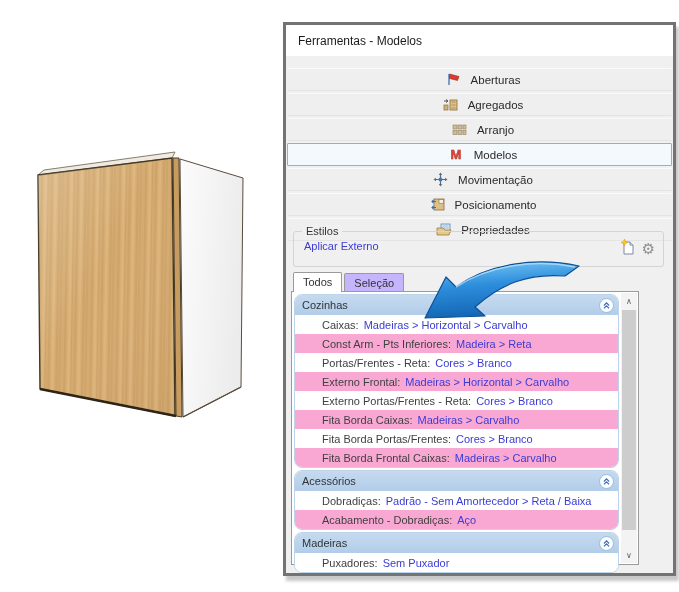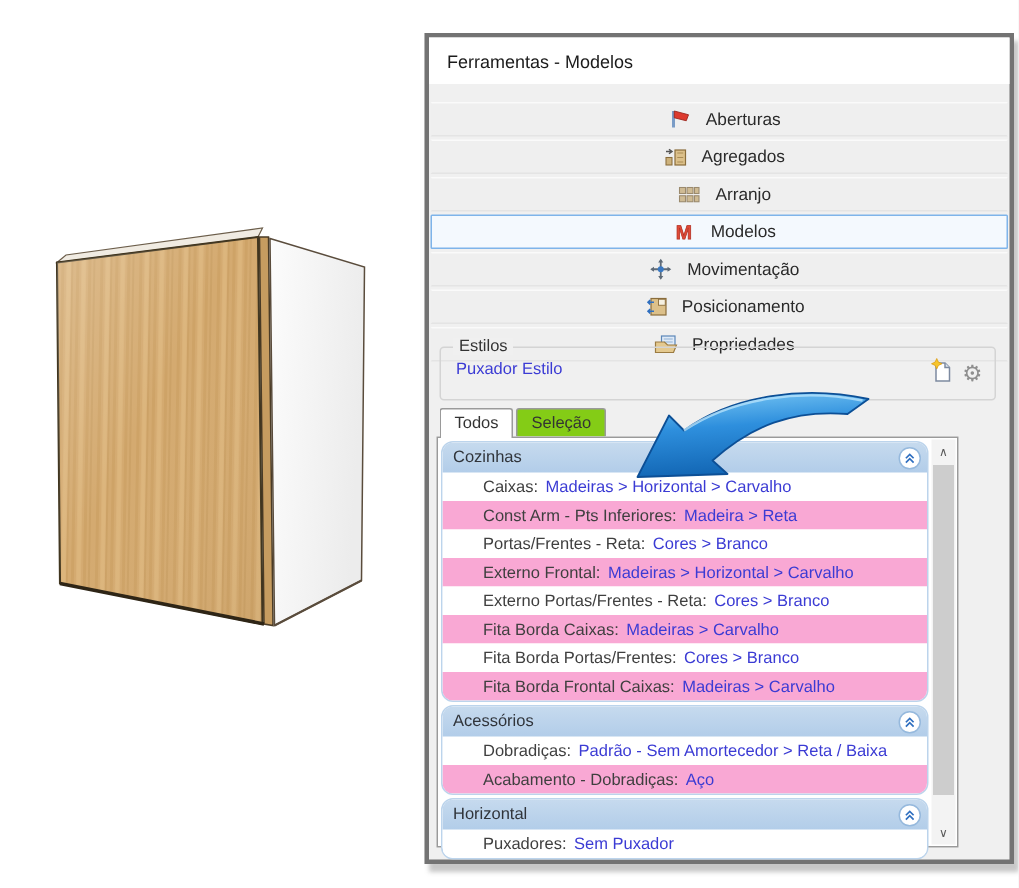--- a/index.html
+++ b/index.html
@@ -40,24 +40,24 @@
   .styles-label{
     position:absolute;top:-7px;left:8px;background:#f0f0f0;padding:0 4px;
     font-size:11px;color:#333;
   }
   .styles-link{
     position:absolute;left:10px;top:8px;font-size:11px;color:#3b3bd4;cursor:pointer;
   }
   .styles-icons{position:absolute;right:8px;top:6px;display:flex;gap:6px;align-items:center;}
   .gear{font-size:15px;color:#8f8f8f;line-height:1;cursor:pointer;}
   
-  .tabs{position:absolute;left:7px;top:247px;display:flex;font-size:11px;}
+  .tabs{position:absolute;left:7px;top:247px;display:flex;font-size:11px;align-items:center;}
   .tab{
     padding:3px 9px 2px 9px;border:1px solid #9a9a9a;border-bottom:none;
-    background:#84cc16;color:#333;margin-right:2px;border-radius:2px 2px 0 0;cursor:pointer;
+    background:#c4b5fd;color:#333;margin-right:2px;border-radius:2px 2px 0 0;cursor:pointer;
   }
   .tab.active{background:#ffffff;position:relative;z-index:3;padding-bottom:4px;margin-bottom:-1px;}
   
   .listbox{
     position:absolute;left:5px;top:266px;width:348px;height:274px;
     background:#ffffff;border:1px solid #9a9a9a;box-sizing:border-box;z-index:2;
   }
   .list-content{position:absolute;left:2px;top:2px;right:19px;bottom:2px;}
   .group{
     border:1px solid #bcd4ec;border-radius:8px;margin-bottom:2px;overflow:hidden;
@@ -213,21 +213,21 @@
           <path d="M6.5 4 H12.5 M6.5 6 H12.5" stroke="#8fb0d4" stroke-width="0.8"></path>
           <path d="M1 6 H7 L9 8 H15 L13 13 H1 Z" fill="#e4c98f" stroke="#9b7b42" stroke-width="0.8"></path>
         </svg>
       </span>
       <span>Propriedades</span>
     </div>
   </div>
 
   <div class="styles-box">
     <span class="styles-label">Estilos</span>
-    <span class="styles-link">Puxador Estilo</span>
+    <span class="styles-link">Aplicar Externo</span>
     <span class="styles-icons">
       <span>
         <svg width="16" height="17" viewBox="0 0 16 17">
           <path d="M4 4 H10 L13 7 V16 H4 Z" fill="#ffffff" stroke="#7d8aa0" stroke-width="1"></path>
           <path d="M10 4 L10 7 H13" fill="#dfe6ef" stroke="#7d8aa0" stroke-width="1"></path>
           <path d="M4.5 1 L5.6 3.4 L8 4.5 L5.6 5.6 L4.5 8 L3.4 5.6 L1 4.5 L3.4 3.4 Z" fill="#f7c52c" stroke="#d99b12" stroke-width="0.5"></path>
         </svg>
       </span>
       <span class="gear">⚙</span>
     </span>
@@ -302,21 +302,21 @@
           <span class="rv">Padrão - Sem Amortecedor &gt; Reta / Baixa</span>
         </div>
         <div class="row alt">
           <span class="rl">Acabamento - Dobradiças:</span>
           <span class="rv">Aço</span>
         </div>
       </div>
 
       <div class="group">
         <div class="group-header">
-          <span>Horizontal</span>
+          <span>Madeiras</span>
           <span class="collapse-btn">
             <svg width="9" height="9" viewBox="0 0 14 14">
               <path d="M3 7 L7 3 L11 7 M3 11.5 L7 7.5 L11 11.5" stroke="#2f6fc0" stroke-width="1.8" fill="none"></path>
             </svg>
           </span>
         </div>
         <div class="row">
           <span class="rl">Puxadores:</span>
           <span class="rv">Sem Puxador</span>
         </div>

